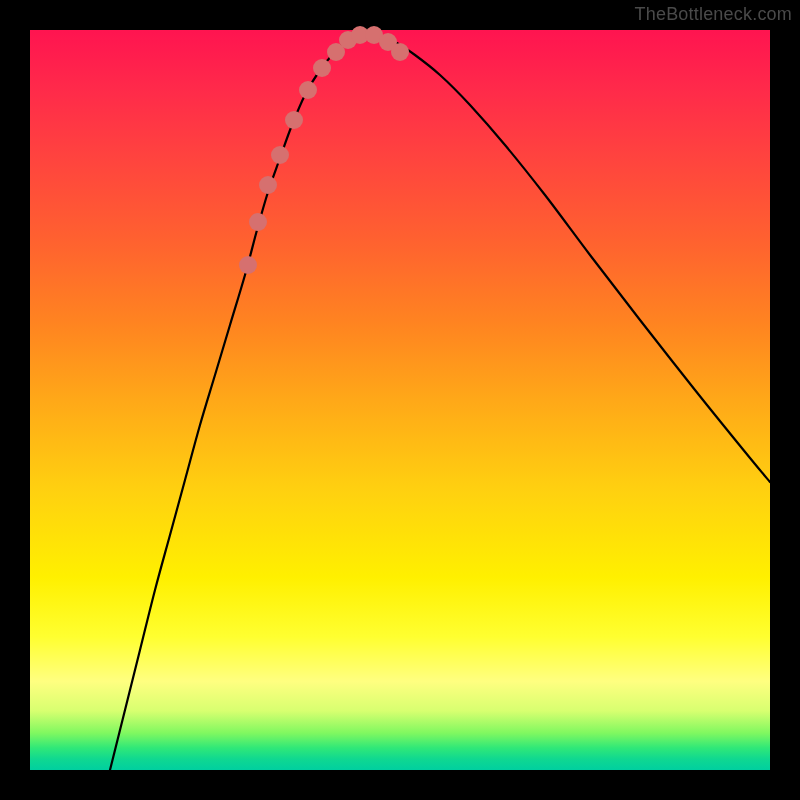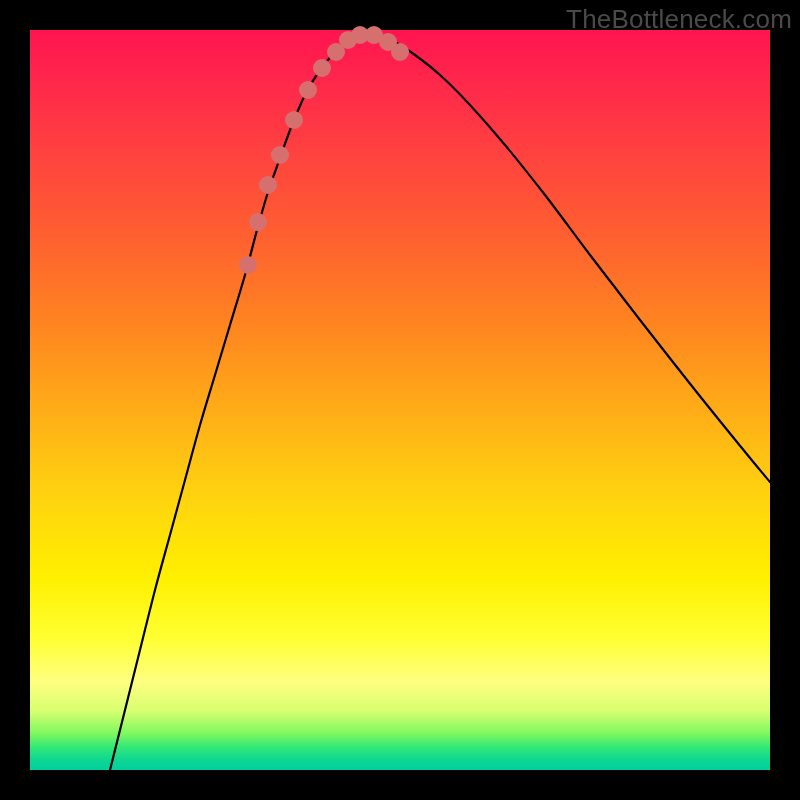--- a/index.html
+++ b/index.html
@@ -49,21 +49,21 @@
     top: 0;
     width: 740px;
     height: 740px;
     overflow: visible;
   }
   .watermark {
     position: absolute;
     top: 4px;
     right: 8px;
     color: #4a4a4a;
-    font-size: 26px;
+    font-size: 18px;
     font-weight: 400;
     letter-spacing: 0.2px;
     user-select: none;
   }
 </style>
 </head>
 <body>
 
 <div class="frame">
 

